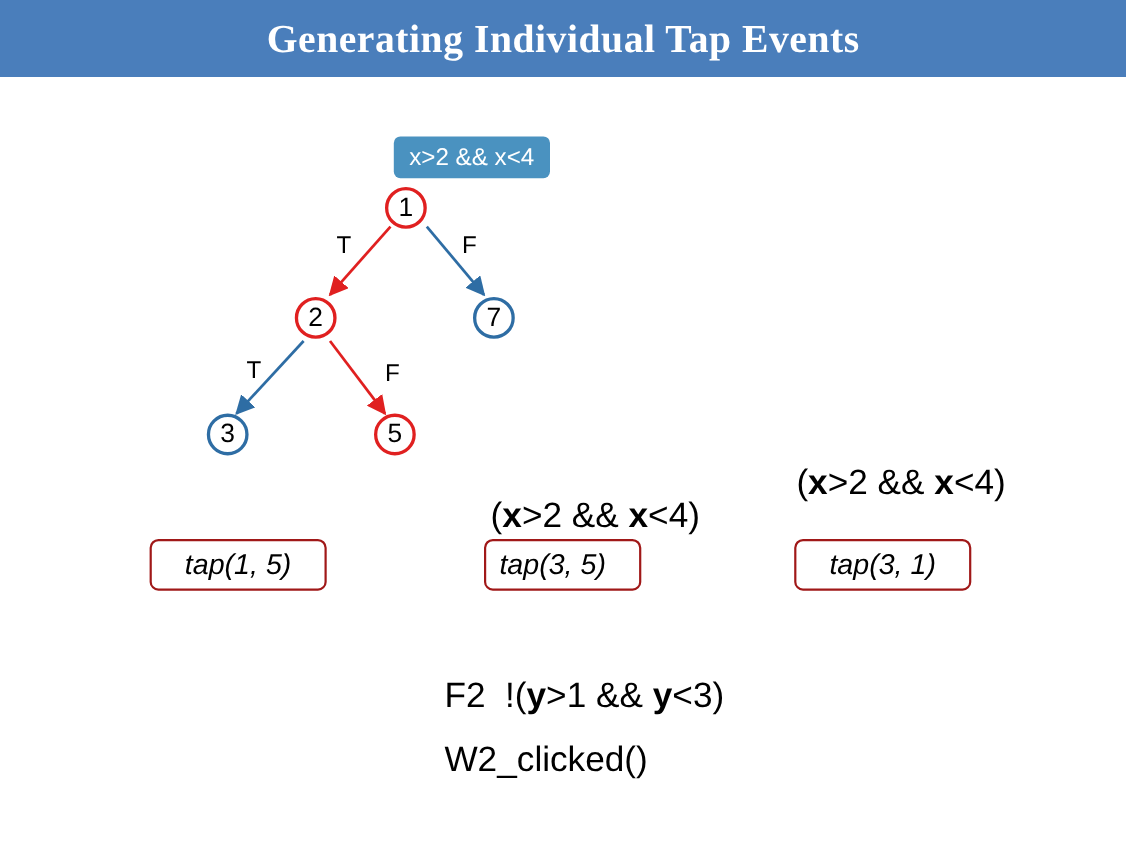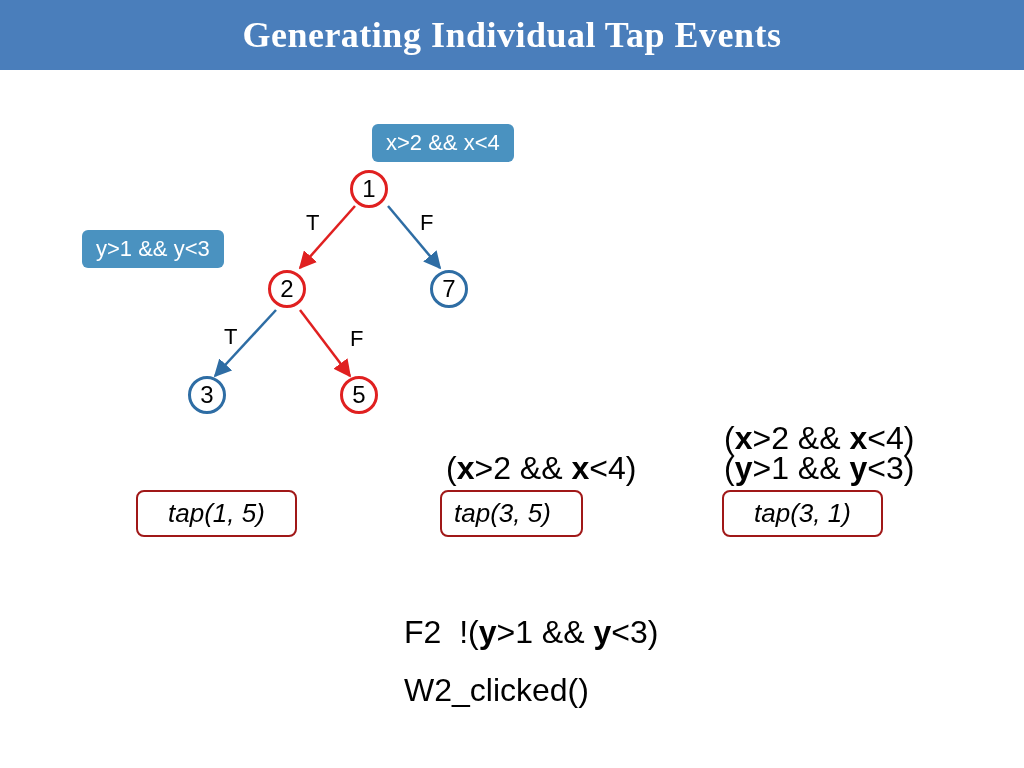--- a/index.html
+++ b/index.html
@@ -81,22 +81,21 @@
     pointer-events: none;
   }
 </style>
 </head>
 <body>
 
 <div class="title-bar">Generating Individual Tap Events</div>
 
 <div class="stage">
 
-  <div class="cond-tag" style="left:372px; top:54px;text-align:center;">x&gt;2 &amp;&amp; x&lt;4</div>
-  <div class="cond-tag" style="left:82px; top:160px;">y&gt;1 &amp;&amp; y&lt;3</div>
+  <div class="cond-tag" style="left:358px; top:54px;text-align:center;">x&gt;2 &amp;&amp; x&lt;4</div>
 
   <svg class="edges">
     <defs>
       <marker id="arr-red" viewBox="0 0 10 10" refX="9" refY="5" markerWidth="7" markerHeight="7" orient="auto-start-reverse">
         <path d="M 0 0 L 10 5 L 0 10 z" fill="#e02020"></path>
       </marker>
       <marker id="arr-blue" viewBox="0 0 10 10" refX="9" refY="5" markerWidth="7" markerHeight="7" orient="auto-start-reverse">
         <path d="M 0 0 L 10 5 L 0 10 z" fill="#2e6da4"></path>
       </marker>
     </defs>
@@ -116,21 +115,20 @@
   <div class="node blue" style="left:188px; top:306px;">3</div>
   <div class="node red" style="left:340px; top:306px;">5</div>
 
   <div class="edge-label" style="left:306px; top:140px;">T</div>
   <div class="edge-label" style="left:420px; top:140px;">F</div>
   <div class="edge-label" style="left:224px; top:254px;">T</div>
   <div class="edge-label" style="left:350px; top:256px;">F</div>
 
   <div class="cond-text" style="left:446px; top:378px;">(<b>x</b>&gt;2 &amp;&amp; <b>x</b>&lt;4)</div>
   <div class="cond-text" style="left:724px; top:348px;">(<b>x</b>&gt;2 &amp;&amp; <b>x</b>&lt;4)</div>
-  <div class="cond-text" style="left:724px; top:378px;">(<b>y</b>&gt;1 &amp;&amp; <b>y</b>&lt;3)</div>
 
   <div class="tap-box" style="left:136px; top:420px;">tap(1, 5)</div>
   <div class="tap-box" style="left:440px; top:420px;padding-left:12px;">tap(3, 5)</div>
   <div class="tap-box" style="left:722px; top:420px;">tap(3, 1)</div>
 
   <div class="cond-text" style="left:404px; top:542px;">F2&nbsp;&nbsp;!(<b>y</b>&gt;1 &amp;&amp; <b>y</b>&lt;3)</div>
   <div class="cond-text" style="left:404px; top:600px;">W2_clicked()</div>
 
 </div>
 

